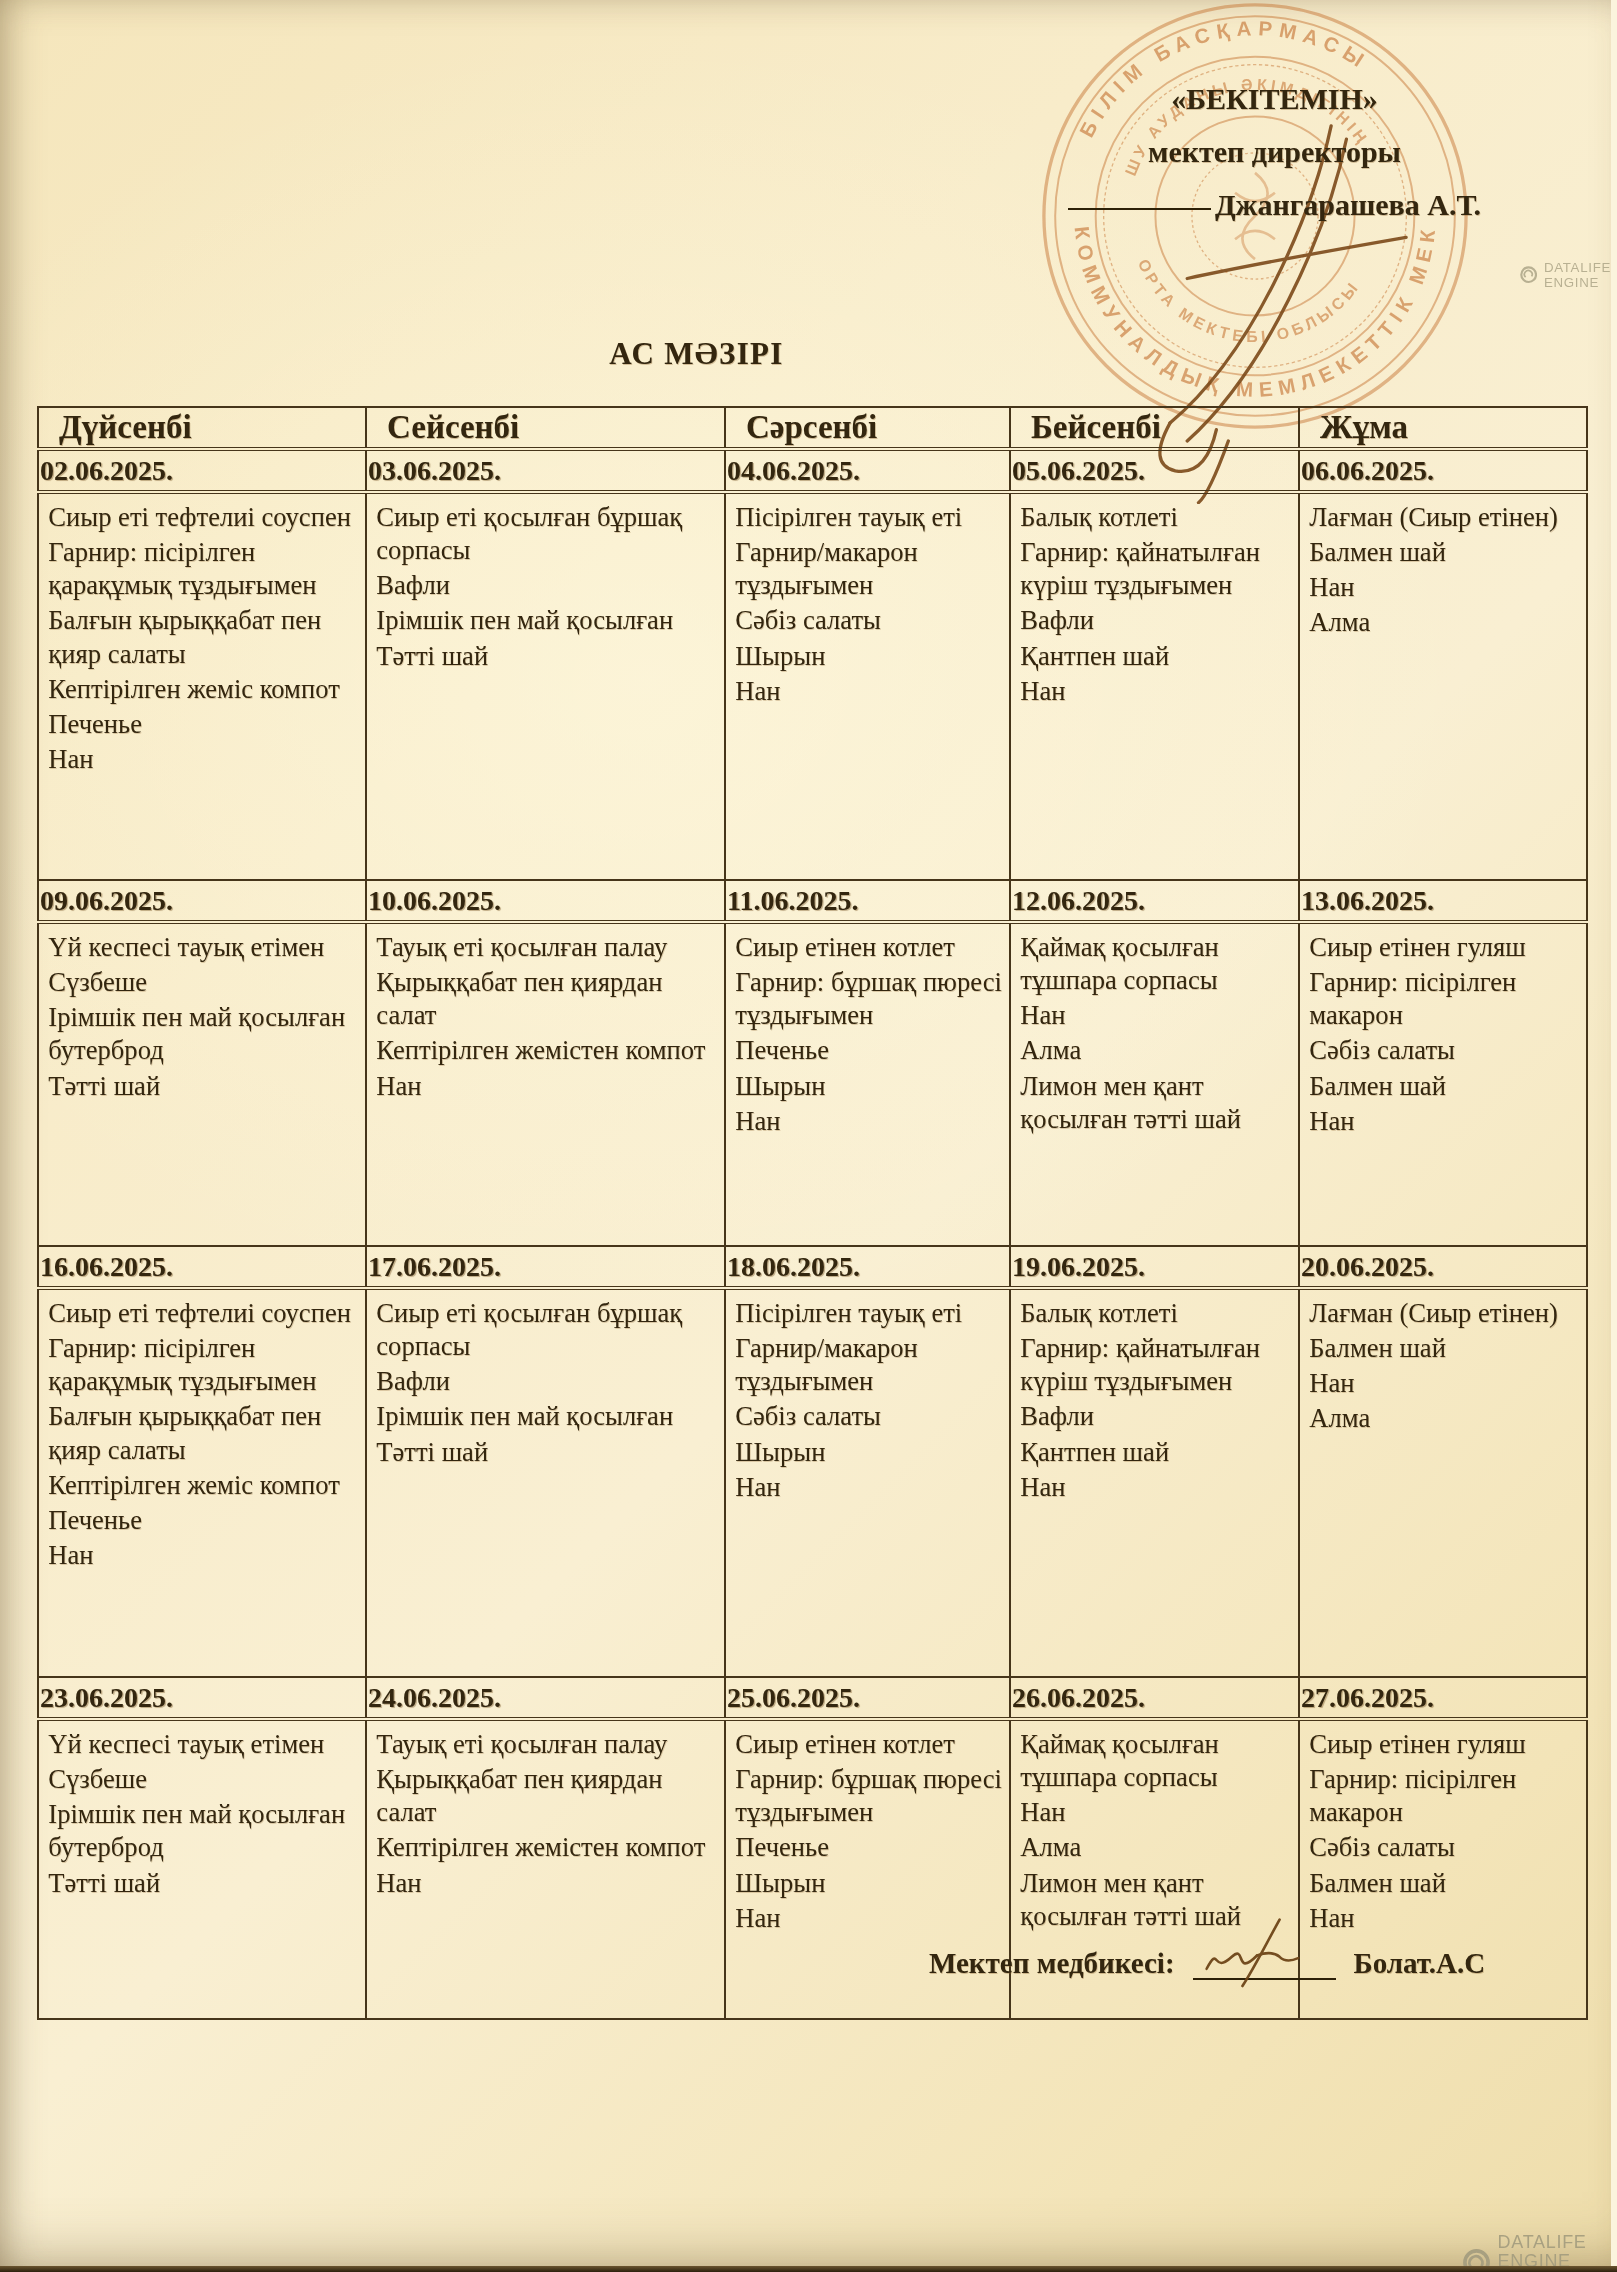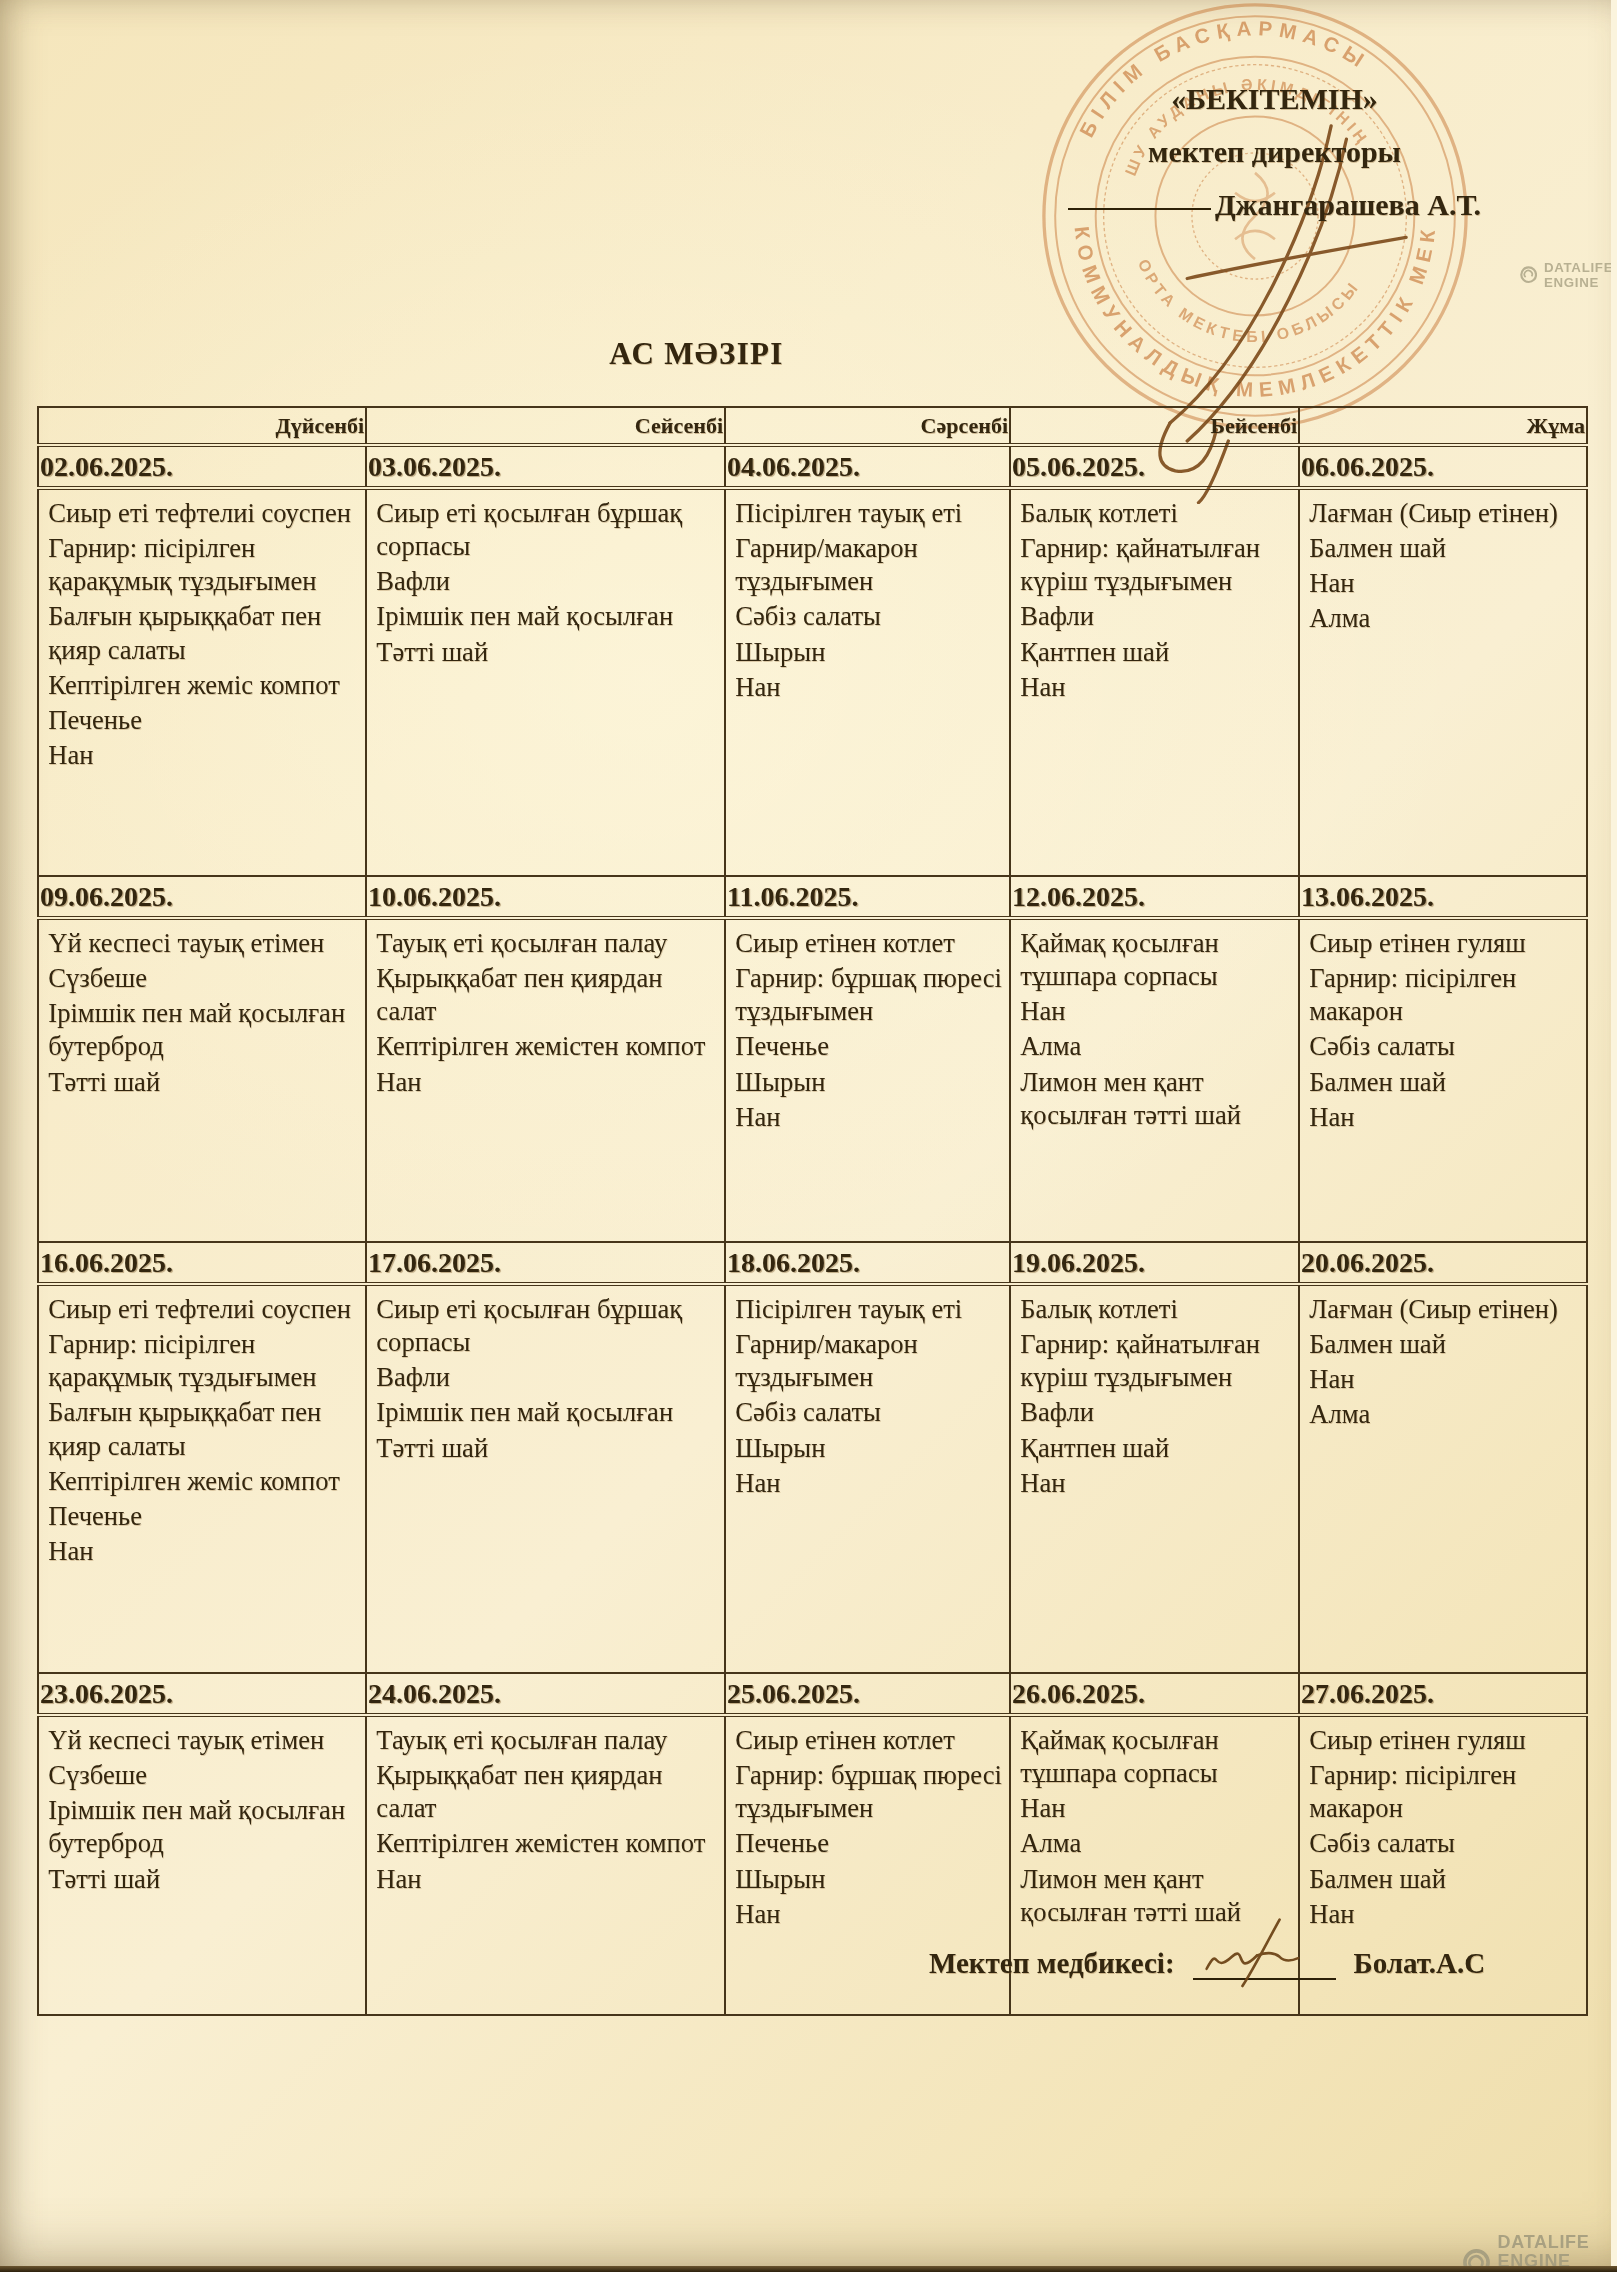--- a/index.html
+++ b/index.html
@@ -40,21 +40,21 @@
     text-shadow:0.7px 0.7px 0 rgba(140,100,50,.35);}
 
   
   .menu-table{
     position:absolute;left:37px;top:406px;width:1550px;
     border-collapse:collapse;table-layout:fixed;
     font-size:26.6px;
   }
   .menu-table th,.menu-table td{border:2px solid #46351a;}
   .menu-table th{
-    font-size:22px;font-weight:bold;height:33px;text-align:right;
+    font-size:33px;font-weight:bold;height:33px;text-align:left;
     border-bottom:4.6px double #46351a;
     text-shadow:0.7px 0.7px 0 rgba(140,100,50,.4);
     padding-left:20px;
   }
   .date-row td{
     font-size:28px;font-weight:bold;height:37px;text-align:left;
     border-bottom:4.6px double #46351a;
     text-shadow:1.3px 1.3px 0.7px rgba(125,92,45,.45);
   }
   .menu-row td{
@@ -71,21 +71,21 @@
     text-shadow:0.7px 0.7px 0 rgba(140,100,50,.35);}
   .footer .label{margin-right:18.6px;}
   .footer .sig-line{position:relative;display:inline-block;width:143px;
     border-bottom:2.7px solid #2c2008;height:6.6px;margin-right:17.3px;}
   .footer .sig-line svg{position:absolute;left:6.6px;bottom:-12px;overflow:visible;}
 
   
   .wm{position:absolute;display:flex;align-items:center;
     font-family:"Liberation Sans","DejaVu Sans",sans-serif;color:#a39c7e;}
   .wm .wm-logo{flex:0 0 auto;margin-right:6.6px;}
-  .wm .wm-brand{font-weight:bold;letter-spacing:0.7px;}
+  .wm .wm-brand{font-weight:normal;letter-spacing:0.7px;}
   .wm .wm-sub{font-weight:normal;letter-spacing:0.7px;}
   .wm-top{left:1520px;top:260px;opacity:.75;}
   .wm-top .wm-brand{font-size:13.3px;}
   .wm-bottom{left:1462px;top:2233px;opacity:.9;}
   .wm-bottom .wm-brand{font-size:18px;line-height:18.6px;}
   .wm-bottom .wm-sub{font-size:9.3px;line-height:10.6px;}
 </style>
 </head>
 <body>
 

